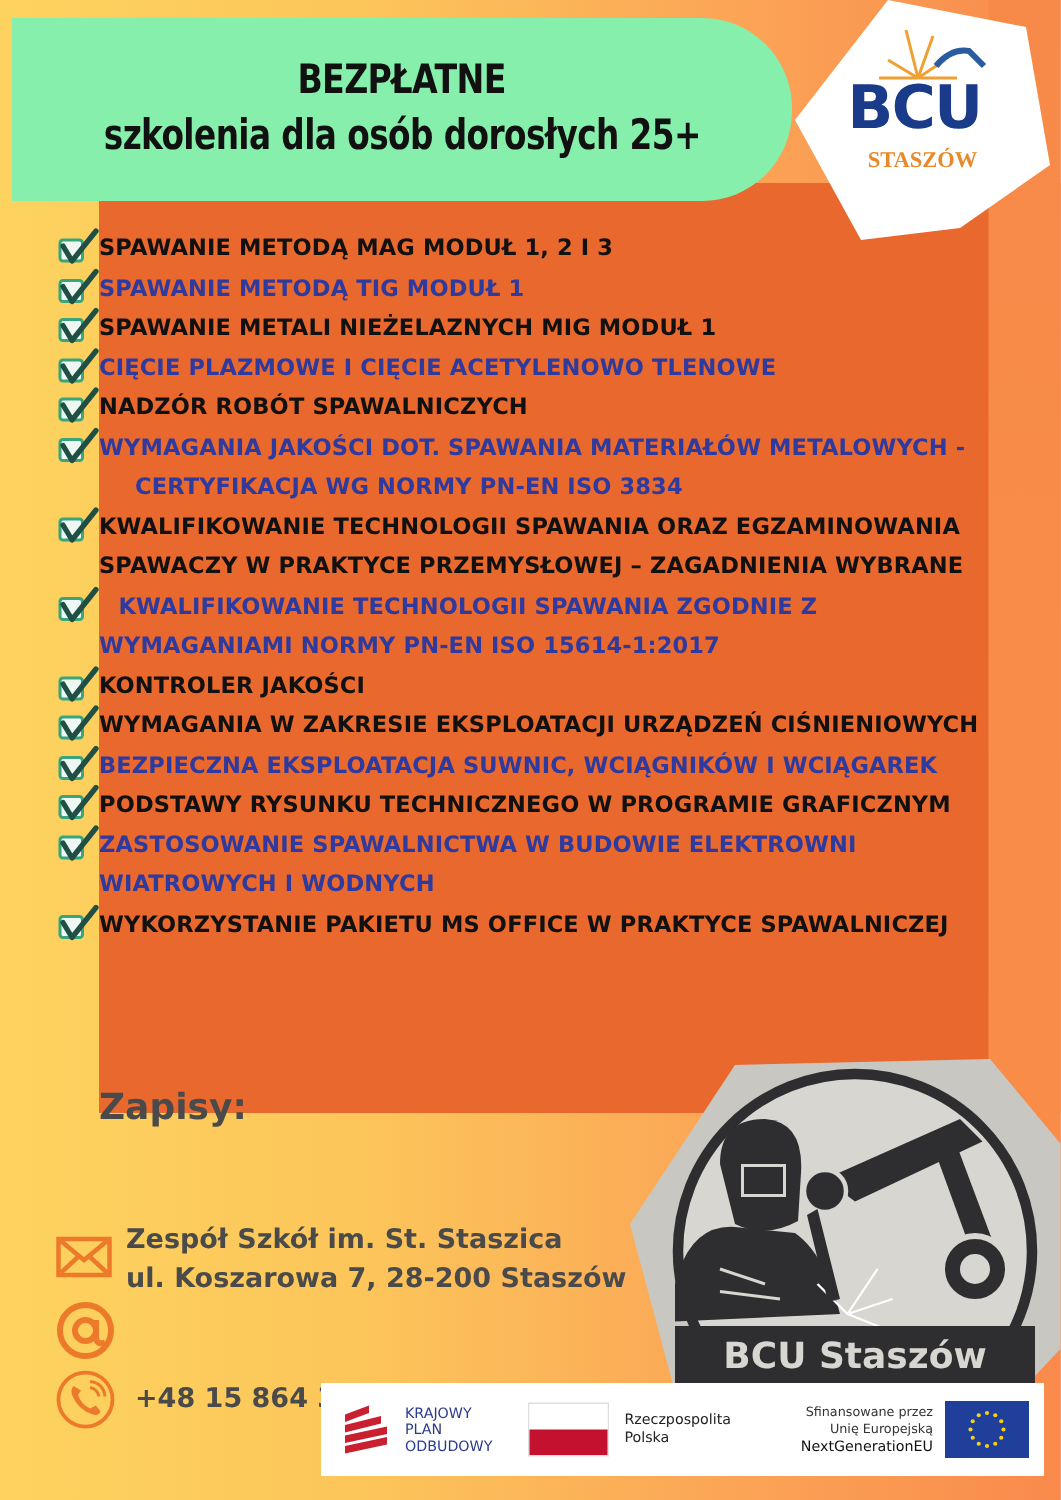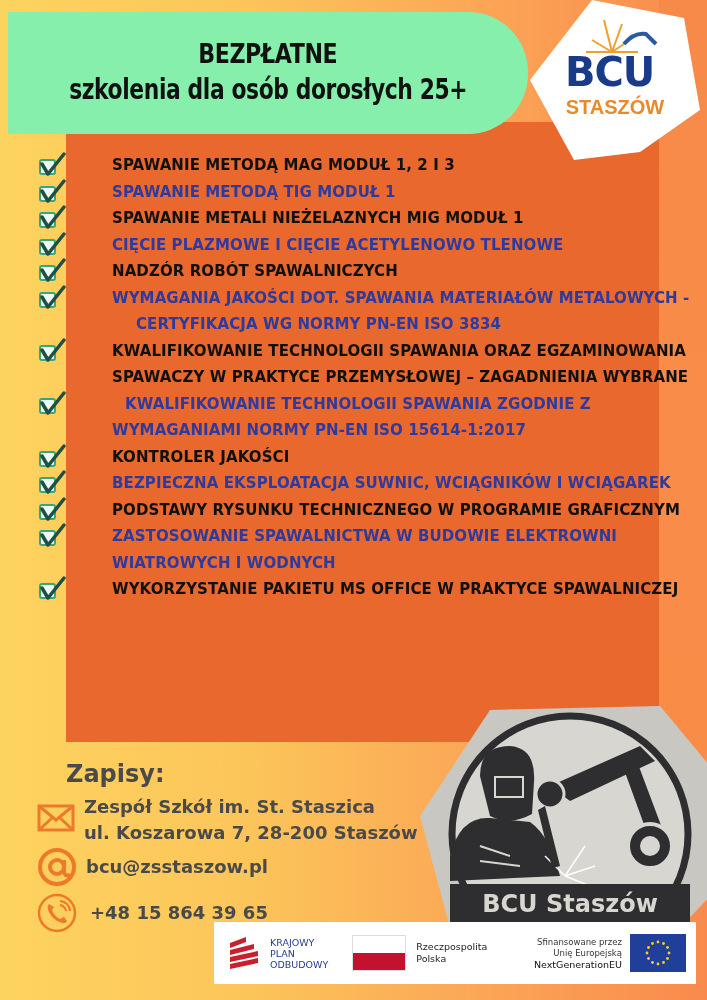--- a/index.html
+++ b/index.html
@@ -33,50 +33,50 @@
     position: absolute; left: 522px; top: 0; width: 180px; height: 165px;
   }
   .logo-hex svg { position: absolute; left: 0; top: 0; }
   .logo-bcu {
     position: absolute; left: 565px; top: 50px; width: 100px; text-align: left;
     font-family: "DejaVu Sans", sans-serif; font-weight: 700; font-size: 40px; color: #1a3a8a;
     letter-spacing: -1px; line-height: 44px;
   }
   .logo-staszow {
     position: absolute; left: 560px; top: 97px; width: 110px; text-align: center;
-    font-family: Liberation Sans, sans-serif; font-weight: 700; font-size: 20px; color: #e88a2a;
+    font-family: Liberation Serif, serif; font-weight: 700; font-size: 15px; color: #e88a2a;
     line-height: 20px;
   }
   .course-list {
     position: absolute; left: 38px; top: 152px; width: 640px;
     list-style: none; margin: 0; padding: 0;
   }
   .course-item {
-    display: flex; align-items: flex-start; margin: 0; padding: 0; gap: 46px;
+    display: flex; align-items: flex-start; margin: 0; padding: 0;
   }
   .check {
     width: 26px; height: 22px; flex: 0 0 26px; position: relative; margin-top: 3px;
   }
   .check .box {
     position: absolute; left: 1px; top: 4px; width: 17px; height: 16px;
     background: #eef7f2; border: 2px solid #3aa57a; border-radius: 3px; box-sizing: border-box;
   }
   .check svg { position: absolute; left: 0; top: -3px; }
   .course-text {
     font-family: "DejaVu Sans", sans-serif; font-weight: 700; font-size: 15px;
     text-transform: uppercase; line-height: 26.5px; letter-spacing: 0.1px;
     margin-left: 2px; transform-origin: left center;
   }
   .c-black { color: #111111; }
   .c-blue { color: #2e3a9e; }
   .contact-heading {
-    position: absolute; left: 66px; top: 760px;
+    position: absolute; left: 66px; top: 724px;
     font-family: "DejaVu Sans", sans-serif; font-weight: 700; font-size: 24px; color: #4a4a4a;
   }
-  .contact-row { position: absolute; display: flex; align-items: center; }
+  .contact-row { position: absolute; display: flex; align-items: center; margin-top: 20px; }
   .contact-text {
     font-family: "DejaVu Sans", sans-serif; font-weight: 700; font-size: 18px; color: #4a4a4a;
     line-height: 26px;
   }
   .badge {
     position: absolute; left: 410px; top: 706px; width: 300px; height: 222px;
   }
   .sponsor-bar {
     position: absolute; left: 214px; top: 922px; width: 482px; height: 62px; background: #ffffff;
     display: flex; align-items: center;
@@ -220,20 +220,31 @@
       </div>
     </li>
     <li class="course-item">
       <span class="check">
         <span class="box"></span>
         <svg width="28" height="26" viewBox="0 0 28 26">
           <path d="M4 12 L10 22 L26 2" fill="none" stroke="#1f4f45" stroke-width="3.5" stroke-linecap="round" stroke-linejoin="round"></path>
         </svg>
       </span>
       <div>
+        <div class="course-text c-black" style="white-space: nowrap;">Wymagania w zakresie eksploatacji urządzeń ciśnieniowych</div>
+      </div>
+    </li>
+    <li class="course-item">
+      <span class="check">
+        <span class="box"></span>
+        <svg width="28" height="26" viewBox="0 0 28 26">
+          <path d="M4 12 L10 22 L26 2" fill="none" stroke="#1f4f45" stroke-width="3.5" stroke-linecap="round" stroke-linejoin="round"></path>
+        </svg>
+      </span>
+      <div>
         <div class="course-text c-blue" style="white-space: nowrap;">Bezpieczna eksploatacja suwnic, wciągników i wciągarek</div>
       </div>
     </li>
     <li class="course-item">
       <span class="check">
         <span class="box"></span>
         <svg width="28" height="26" viewBox="0 0 28 26">
           <path d="M4 12 L10 22 L26 2" fill="none" stroke="#1f4f45" stroke-width="3.5" stroke-linecap="round" stroke-linejoin="round"></path>
         </svg>
       </span>
@@ -280,21 +291,20 @@
     <div class="contact-text">ul. Koszarowa 7, 28-200 Staszów</div>
   </div>
 </div>
 
 <div class="contact-row" style="left:36px; top:846px;">
   <svg width="42" height="42" viewBox="0 0 42 42">
     <circle cx="21" cy="21" r="17" fill="none" stroke="#ec7a2a" stroke-width="4"></circle>
     <circle cx="21" cy="21" r="7" fill="none" stroke="#ec7a2a" stroke-width="4"></circle>
     <path d="M28 14 L28 25 Q28 31 34 29" fill="none" stroke="#ec7a2a" stroke-width="4"></path>
   </svg>
-  <div class="contact-text" style="margin-left:8px;">bcu@zsstaszow.pl</div>
 </div>
 
 <div class="contact-row" style="left:36px; top:892px;">
   <svg width="42" height="42" viewBox="0 0 42 42">
     <circle cx="21" cy="21" r="18" fill="none" stroke="#ec7a2a" stroke-width="2.5"></circle>
     <path d="M13 12 Q11 14 12 18 Q16 28 26 31 Q30 32 31 29 L28 25 L24 27 Q18 24 16 18 L18 15 Z" fill="#ec7a2a"></path>
     <path d="M24 13 Q29 14 30 19" fill="none" stroke="#ec7a2a" stroke-width="2"></path>
     <path d="M24 9 Q33 10 34 19" fill="none" stroke="#ec7a2a" stroke-width="2"></path>
   </svg>
   <div class="contact-text" style="margin-left:12px;">+48 15 864 39 65</div>

